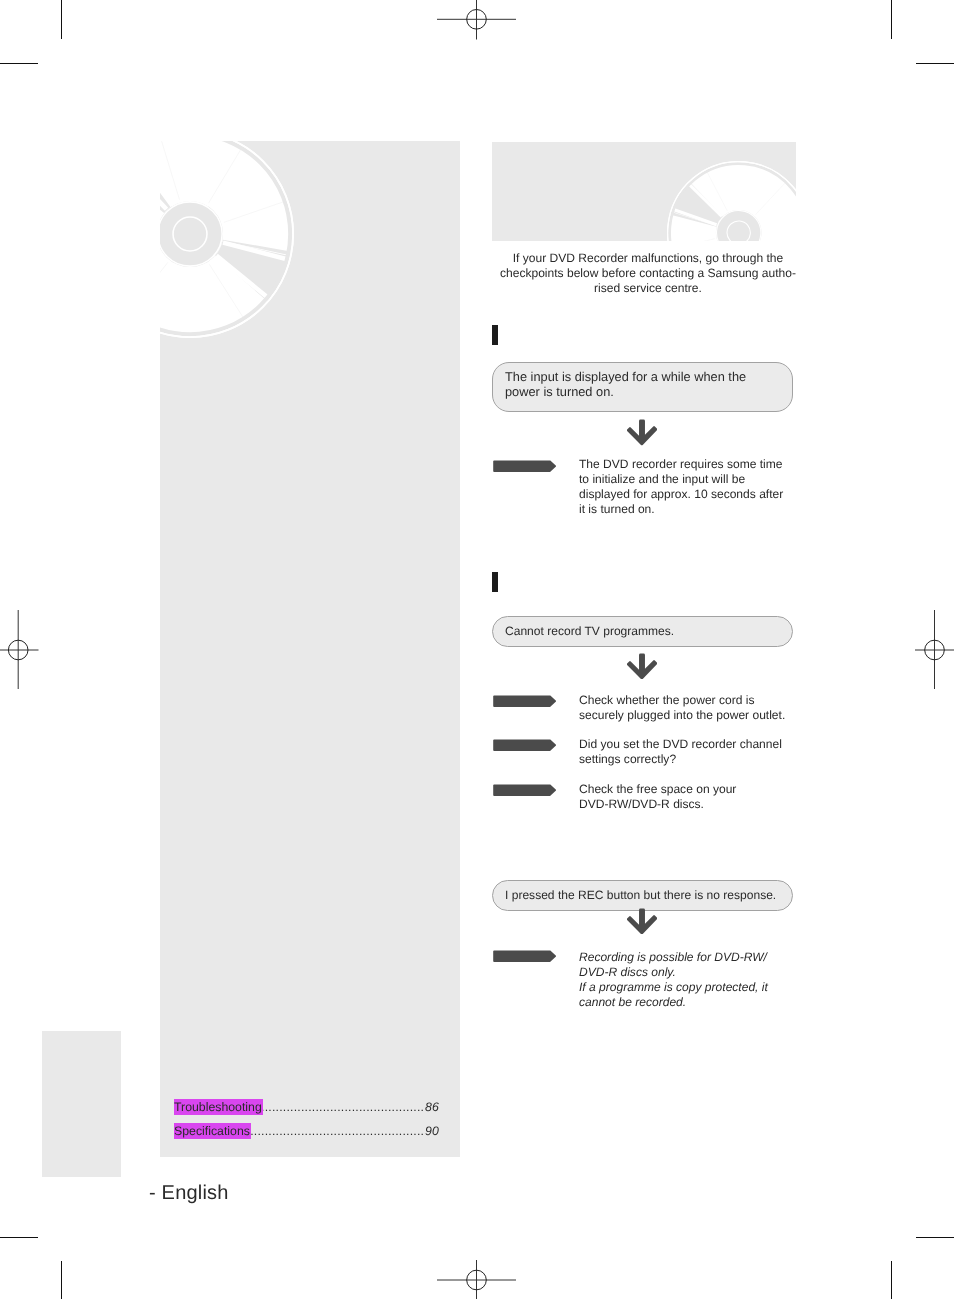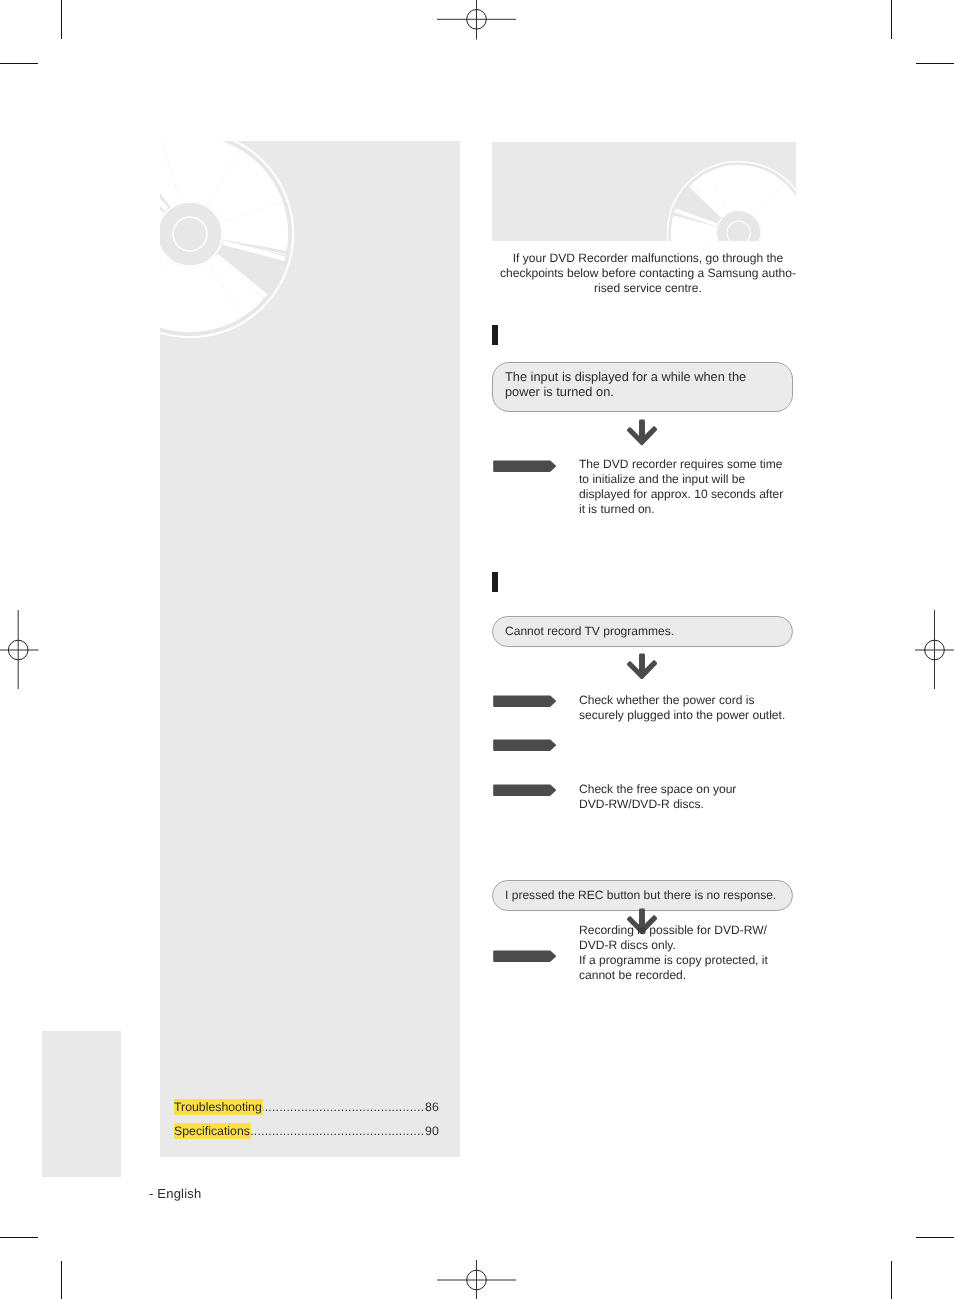--- a/index.html
+++ b/index.html
@@ -19,25 +19,25 @@
   #left-panel{position:absolute;left:160px;top:141px;width:300px;height:1016px;
       background:#e9e9e9;overflow:hidden;}
   #tab-block{position:absolute;left:42px;top:1031px;width:79px;height:146px;background:#e9e9e9;}
   #top-panel{position:absolute;left:492px;top:142px;width:303.5px;height:99px;
       background:#e9e9e9;overflow:hidden;}
 
   
   .toc-list{position:absolute;left:174.2px;top:1098.6px;width:264.8px;}
   .toc-row{position:relative;height:24px;font-size:12.3px;line-height:16px;color:#2a2a2a;
       white-space:nowrap;overflow:hidden;}
-  .toc-row .t{position:absolute;left:0;top:0;background:#fde047;padding-right:1px;z-index:2;}
-  .toc-row .p{position:absolute;right:0;top:0;background:#e9e9e9;padding-left:1px;z-index:2;}
+  .toc-row .t{position:absolute;left:0;top:0;background:#d946ef;padding-right:1px;z-index:2;}
+  .toc-row .p{position:absolute;right:0;top:0;background:#e9e9e9;padding-left:1px;z-index:2;font-style:italic;}
   .toc-row .dots{position:absolute;left:0;right:0;top:0;
       overflow:hidden;white-space:nowrap;letter-spacing:0.21px;z-index:1;}
-  #footer-lang{position:absolute;left:149.3px;top:1185.0px;font-size:13px;line-height:17px;color:#2a2a2a;letter-spacing:0.2px;}
+  #footer-lang{position:absolute;left:149.3px;top:1185.0px;font-size:20px;line-height:17px;color:#2a2a2a;letter-spacing:0.2px;}
 
   
   .intro{position:absolute;left:493px;top:251px;width:310px;white-space:pre-line;
       font-size:12.05px;line-height:15px;color:#2a2a2a;text-align:center;}
   .secbar{position:absolute;left:492px;width:6px;height:20px;background:#1c1c1c;}
   .qbox{position:absolute;left:492px;width:301px;border:1px solid #a2a2a2;border-radius:17px;
       background:#ebebeb;box-sizing:border-box;
       font-size:12.05px;line-height:15px;color:#2a2a2a;
       padding:7px 0 7px 12px;}
   .qbox .qtxt{display:inline-block;white-space:pre-line;}
@@ -169,34 +169,36 @@
 
   <svg class="bullet" style="top:694.6px;" viewBox="0 0 63.2 11.9">
       <path d="M1.1 0.2 H56.6 a0.85 0.85 0 0 1 0.55 0.2 L62.9 5.6 a0.45 0.45 0 0 1 0 0.7 L57.15 11.5 a0.85 0.85 0 0 1 -0.55 0.2 H1.1 A0.9 0.9 0 0 1 0.2 10.8 V1.1 A0.9 0.9 0 0 1 1.1 0.2 z" fill="#4b4b4b"></path>
     </svg>
   <div class="ans" style="top:692.6px;">Check whether the power cord is
 securely plugged into the power outlet.</div>
 
   <svg class="bullet" style="top:739.1px;" viewBox="0 0 63.2 11.9">
       <path d="M1.1 0.2 H56.6 a0.85 0.85 0 0 1 0.55 0.2 L62.9 5.6 a0.45 0.45 0 0 1 0 0.7 L57.15 11.5 a0.85 0.85 0 0 1 -0.55 0.2 H1.1 A0.9 0.9 0 0 1 0.2 10.8 V1.1 A0.9 0.9 0 0 1 1.1 0.2 z" fill="#4b4b4b"></path>
     </svg>
+  <div class="ans" style="top:737.1px;">Did you set the DVD recorder channel
+settings correctly?</div>
 
   <svg class="bullet" style="top:784.2px;" viewBox="0 0 63.2 11.9">
       <path d="M1.1 0.2 H56.6 a0.85 0.85 0 0 1 0.55 0.2 L62.9 5.6 a0.45 0.45 0 0 1 0 0.7 L57.15 11.5 a0.85 0.85 0 0 1 -0.55 0.2 H1.1 A0.9 0.9 0 0 1 0.2 10.8 V1.1 A0.9 0.9 0 0 1 1.1 0.2 z" fill="#4b4b4b"></path>
     </svg>
   <div class="ans" style="top:782.2px;white-space:pre-line;">Check the free space on your
 DVD-RW/DVD-R discs.</div>
 
   <div class="qbox" style="top:880px;height:31px;"><span class="qtxt">I pressed the REC button but there is no response.</span></div>
 
   <svg class="arrow-down" style="top:907.8px;" viewBox="0 0 29.3 25.8">
       <path d="M13.3 0.55 h2.9 a1.4 1.4 0 0 1 1.35 1.35 V15.45 l8.1 -8.1 a1.1 1.1 0 0 1 1.55 0 l2.0 2.0 a1.1 1.1 0 0 1 0 1.55 L15.35 25.3 a1.2 1.2 0 0 1 -1.7 0 L0.1 11.75 a1.1 1.1 0 0 1 0 -1.55 l2.0 -2.0 a1.1 1.1 0 0 1 1.55 0 l8.1 8.1 V1.9 a1.4 1.4 0 0 1 1.35 -1.35 z" fill="#4b4b4b"></path>
     </svg>
 
   <svg class="bullet" style="top:950.0px;" viewBox="0 0 63.2 11.9">
       <path d="M1.1 0.2 H56.6 a0.85 0.85 0 0 1 0.55 0.2 L62.9 5.6 a0.45 0.45 0 0 1 0 0.7 L57.15 11.5 a0.85 0.85 0 0 1 -0.55 0.2 H1.1 A0.9 0.9 0 0 1 0.2 10.8 V1.1 A0.9 0.9 0 0 1 1.1 0.2 z" fill="#4b4b4b"></path>
     </svg>
-  <div class="ans" style="top:923px;white-space:pre-line;">Recording is possible for DVD-RW/
+  <div class="ans" style="top:950px;white-space:pre-line;font-style:italic;">Recording is possible for DVD-RW/
 DVD-R discs only.
 If a programme is copy protected, it
 cannot be recorded.</div>
 
 </div>
 
 </body></html>

